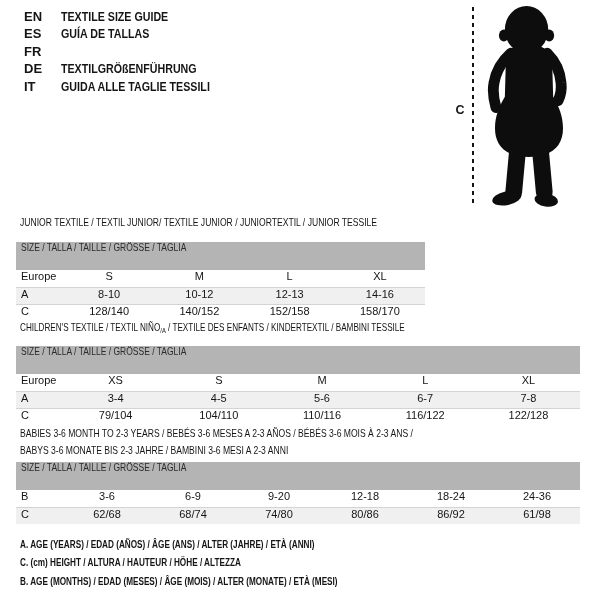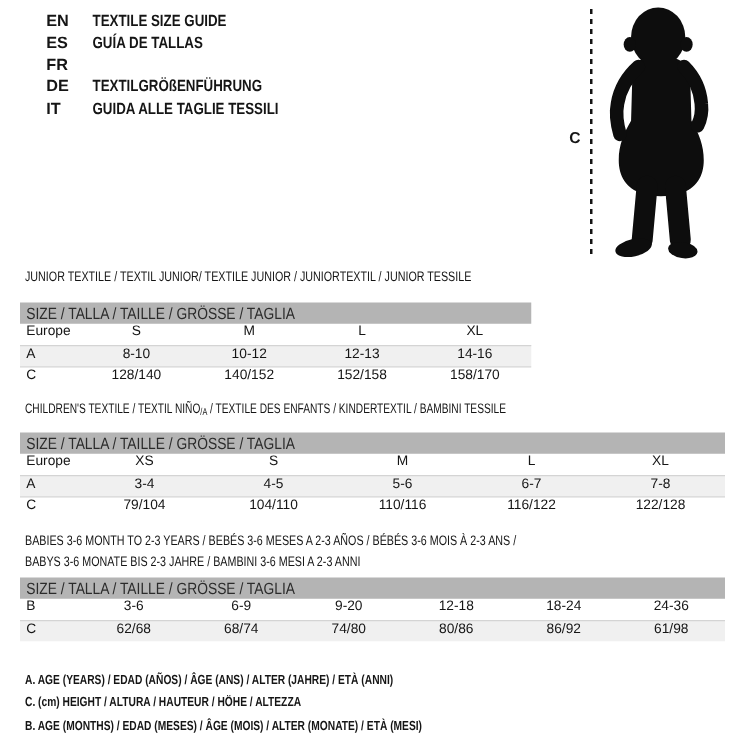--- a/index.html
+++ b/index.html
@@ -6,37 +6,37 @@
   html,body { background:#ffffff; }
   .page {
     position:relative; width:600px; height:600px; background:#ffffff;
     font-family:"Liberation Sans", sans-serif; color:#151515; overflow:hidden;
   }
   .cond {
     display:inline-block; white-space:nowrap;
     transform:scaleX(0.78); transform-origin:0 60%;
   }
   
-  .lang-block { position:absolute; left:37px; top:8px; }
+  .lang-block { position:absolute; left:24px; top:8px; }
   .lang-row { display:flex; line-height:17.4px; font-weight:700; font-size:13px; }
   .lang-code { display:inline-block; width:37px; flex:0 0 37px; }
   .lang-title .cond { transform:scaleX(0.82); }
   
   .c-label { position:absolute; left:450px; top:103px; width:20px; text-align:center;
              font-size:12.5px; font-weight:600; }
   .dash-line { position:absolute; left:472px; top:7px; width:2px; height:199px;
                background:repeating-linear-gradient(to bottom,#141414 0 4px,transparent 4px 8px); }
   .baby-svg { position:absolute; left:481px; top:3px; }
   
   .sec-title { position:absolute; left:20px; font-size:11px; font-weight:400; line-height:16.5px; }
   .subpart { font-size:0.72em; vertical-align:-0.22em; }
   
   .stable { position:absolute; left:16px; }
-  .band { height:17px; display:flex; align-items:center; padding-left:5px;
-          font-size:13px; color:#2b2b2b; }
+  .band { height:28px; display:flex; align-items:flex-start; padding-left:5px;
+          font-size:10px; color:#2b2b2b; }
   .band .cond { transform:scaleX(0.85); }
   .trow { height:17px; display:flex; align-items:flex-start; font-size:11px; }
   .trow + .trow { border-top:1px solid #d4d4d4; }
   .striped { background:#f0f0f0; }
   .lbl { flex:0 0 48px; padding-left:5px; }
   .val { flex:1; text-align:center; }
   
   .legend { position:absolute; left:20px; top:535px; }
   .legend-line { font-size:10.5px; font-weight:700; line-height:18.4px; }
   .legend-line .cond { transform:scaleX(0.78); }

